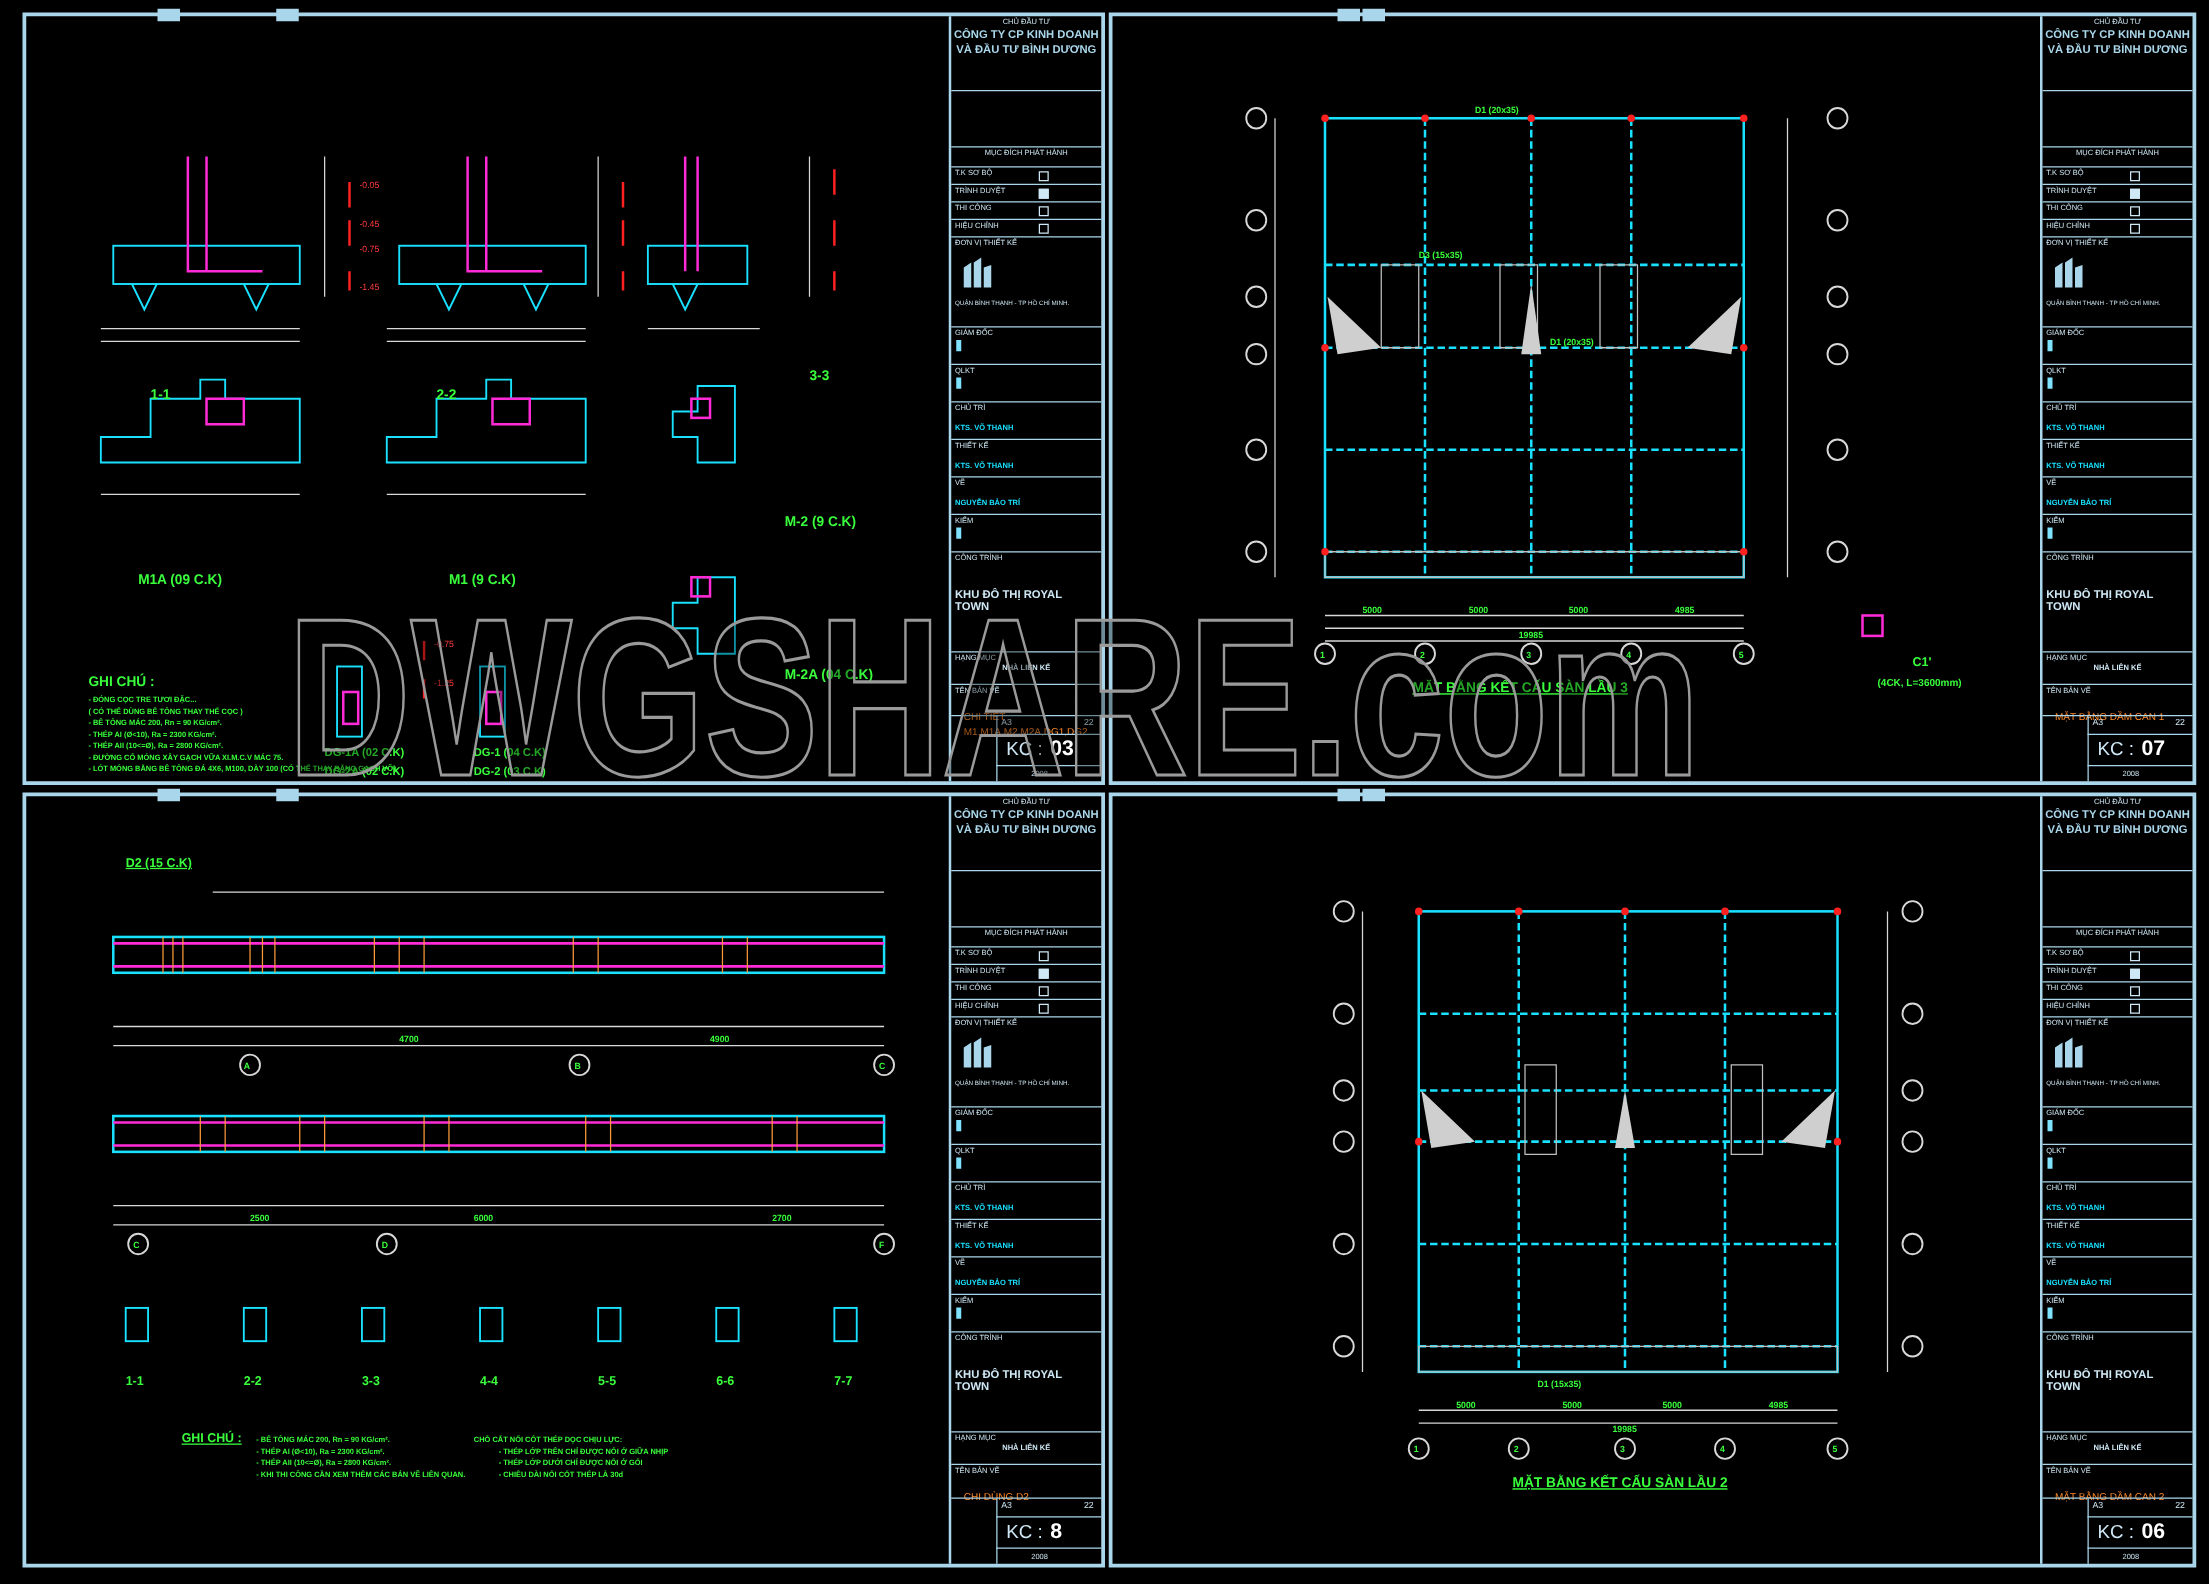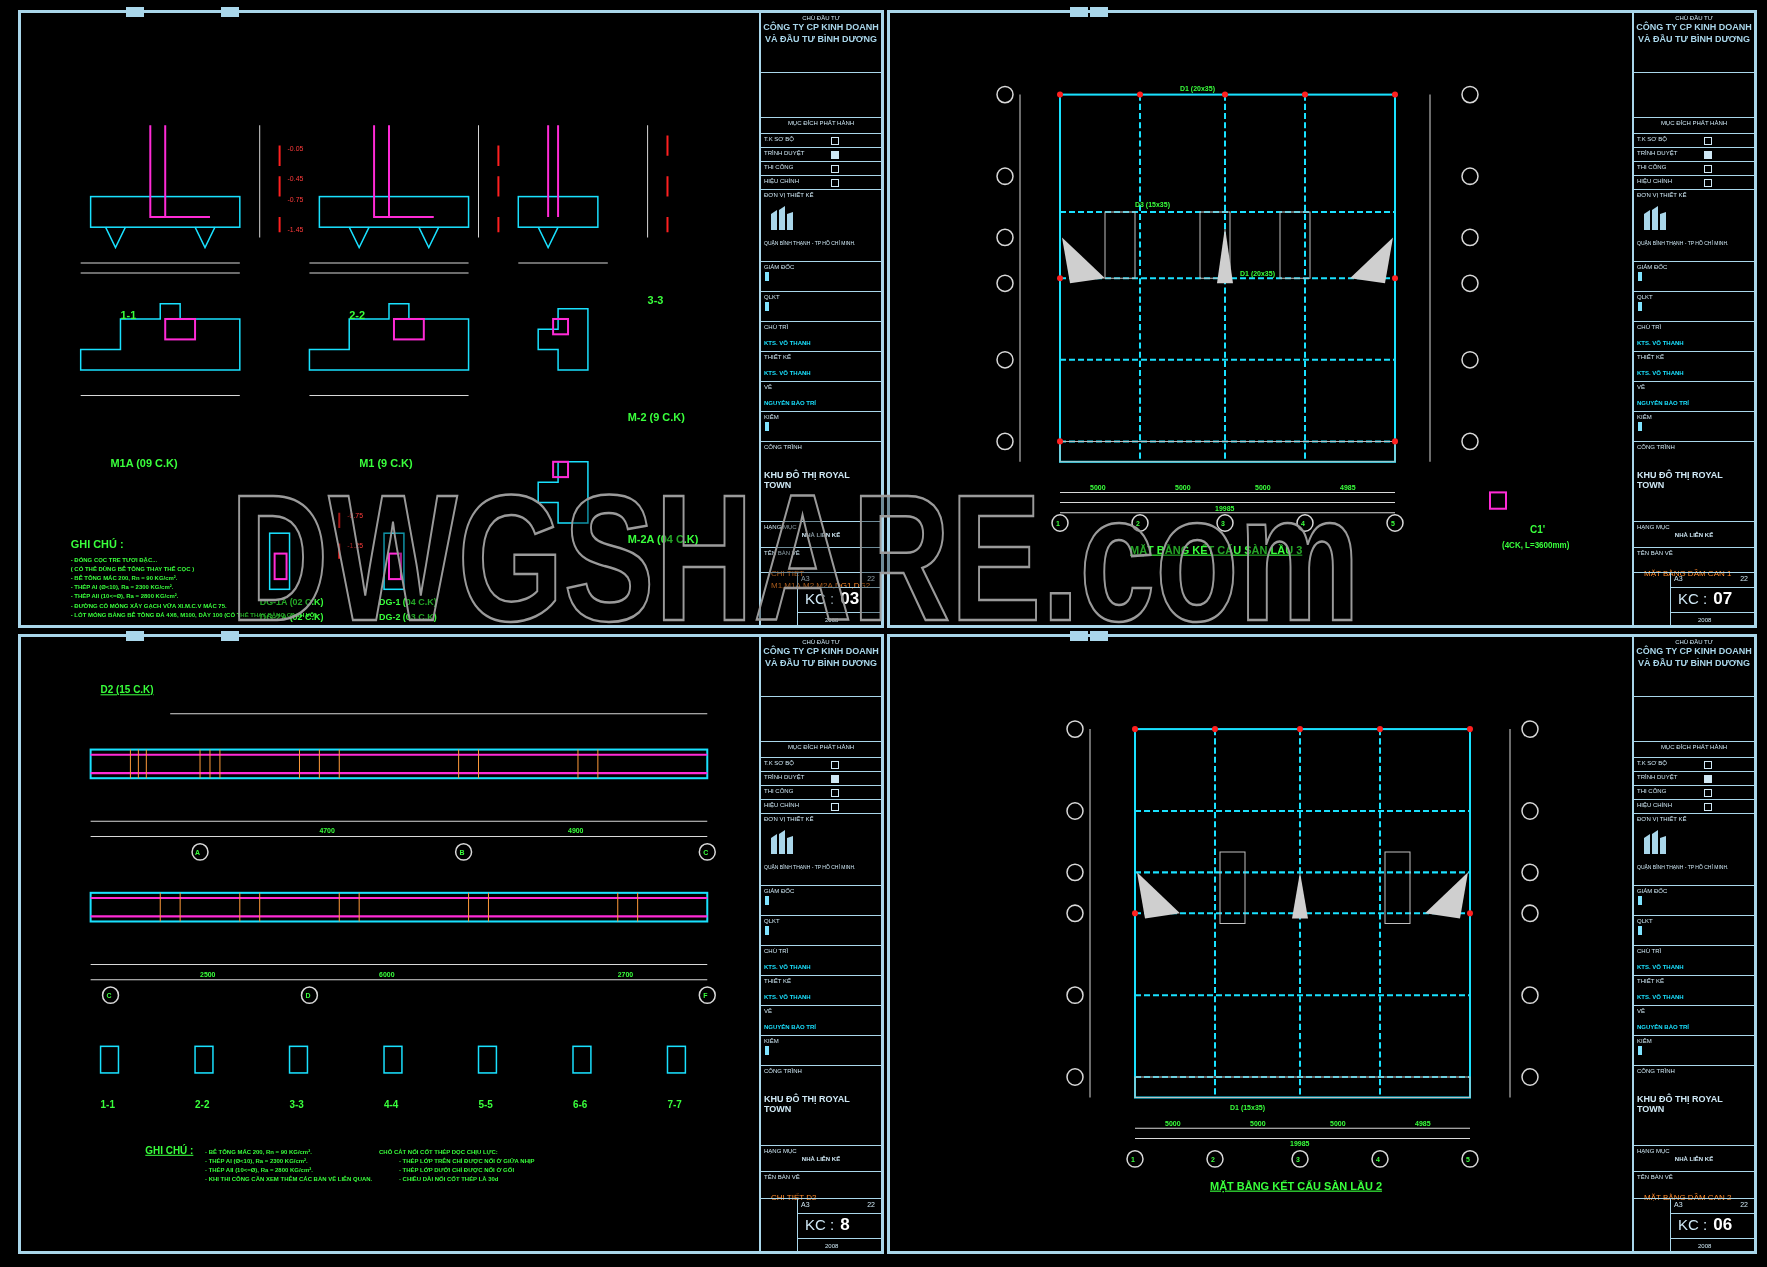--- a/index.html
+++ b/index.html
@@ -448,21 +448,21 @@
         <div class="lbl">CÔNG TRÌNH</div>
         <div class="proj">KHU ĐÔ THỊ ROYAL TOWN</div>
       </div>
     <div class="row" style="height:26px">
         <div class="lbl">HẠNG MỤC</div>
         <div class="item">NHÀ LIÊN KẾ</div>
       </div>
     <div style="position:relative">
       <div class="lbl">TÊN BẢN VẼ</div>
       <div class="dwg">
-          <div>CHI TIẾT D2</div>
+          <div>CHI DÙNG D2</div>
         </div>
     </div>
     <div class="foot">
       <div class="logo"></div>
         <div class="hl"></div>
         <div class="hl2"></div>
       <span class="a3">A3</span>
       <span class="n22">22</span>
       <span class="kc"><span>KC :</span><b>8</b></span>
       <span class="yr">2008</span>

